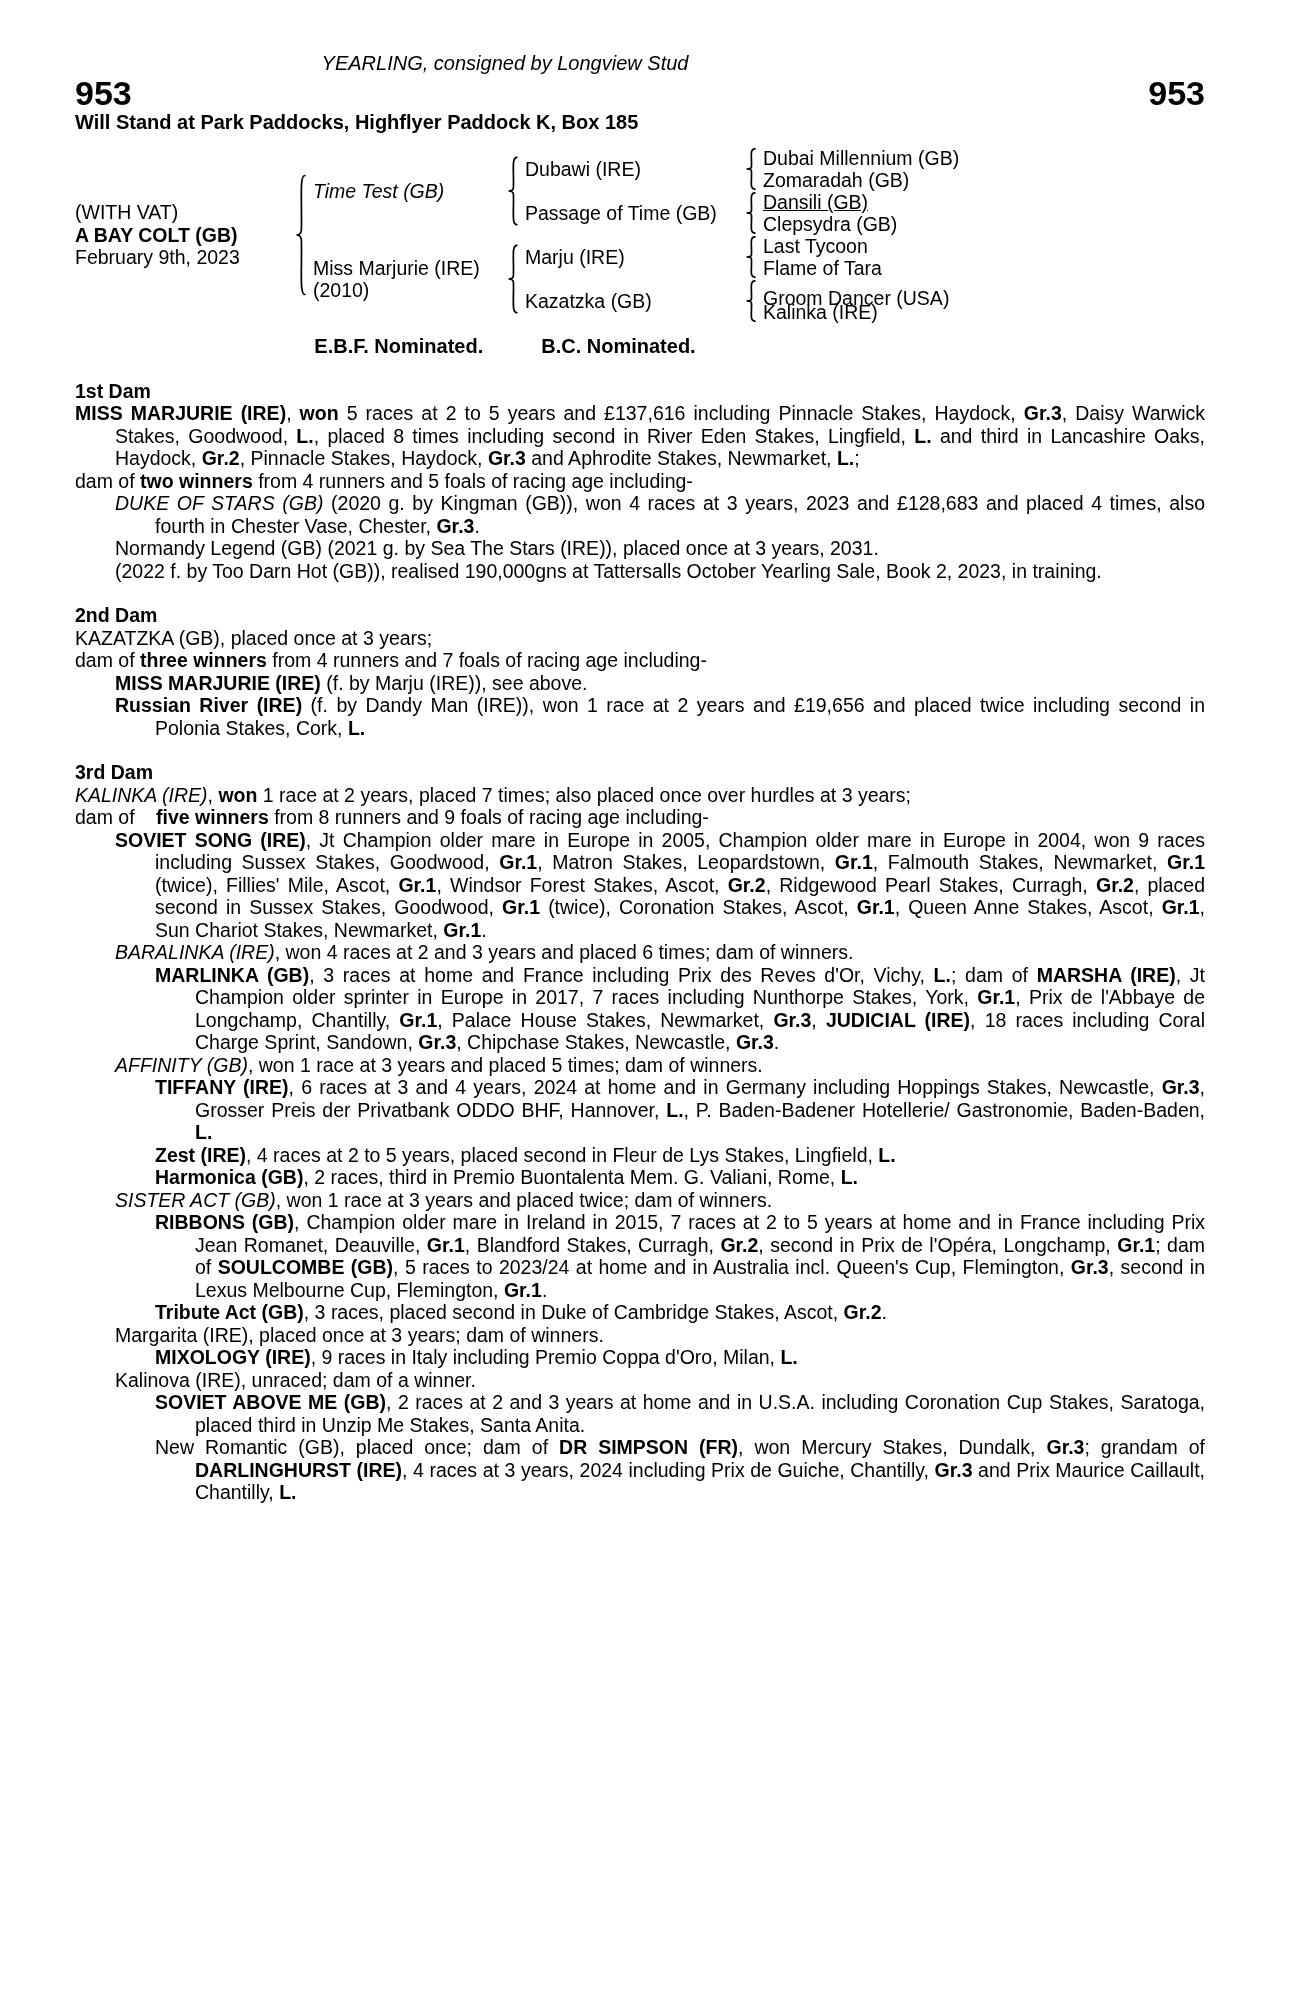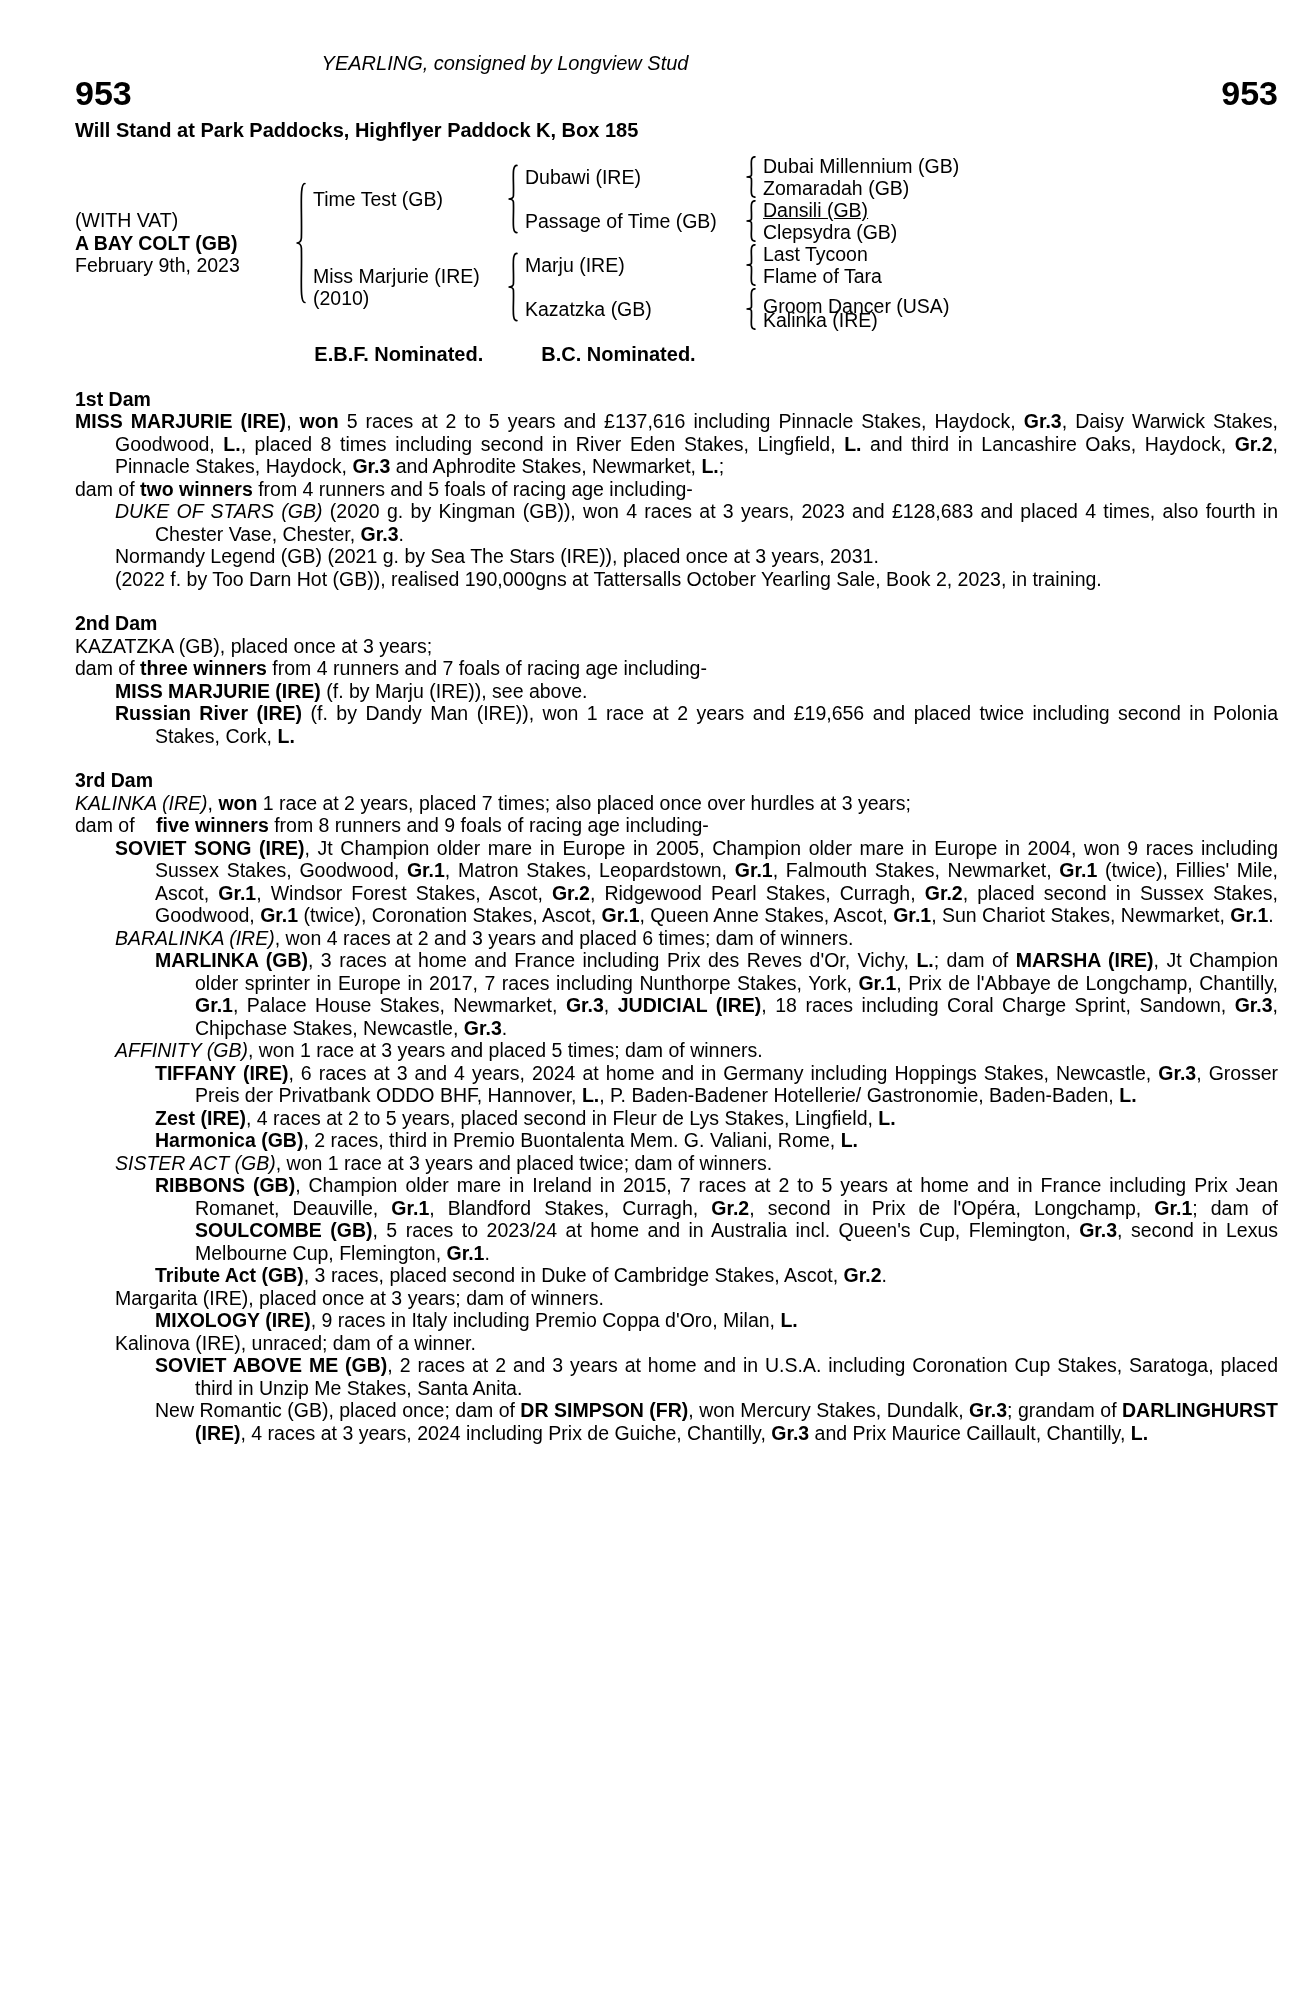--- a/index.html
+++ b/index.html
@@ -4,21 +4,21 @@
 <style>
   html, body { margin: 0; padding: 0; background: #ffffff; }
   body {
     width: 1315px; height: 2000px;
     color: #000;
     font-family: "Liberation Sans", sans-serif;
     font-size: 19.5px;
     line-height: 22.5px;
     overflow: hidden;
   }
-  .page { padding: 52px 37px 0 75px; }
+  .page { padding: 52px 110px 0 75px; }
 
   .consign {
     width: 860px;
     text-align: center;
     font-style: italic;
     font-size: 20px;
   }
   .lot-row {
     display: flex;
     justify-content: space-between;
@@ -26,21 +26,21 @@
     margin-top: 0px;
   }
   .lot {
     font-weight: bold;
     font-size: 34px;
     line-height: 36px;
   }
   .stand {
     font-weight: bold;
     font-size: 20px;
-    margin-top: 8px;
+    margin-top: 0;
   }
 
   
   .ped {
     margin-top: 14px;
     display: grid;
     grid-template-columns: 212px 26px 186px 26px 212px 26px 1fr;
     grid-auto-rows: 22px;
     font-size: 19.5px;
   }
@@ -95,21 +95,21 @@
       <div class="bold">A BAY COLT (GB)</div>
       <div>February 9th, 2023</div>
     </div>
 
     <div class="cell brace-cell" style="grid-column:2; grid-row:1/9;">
       <svg class="brace-svg" style="height:124px;" viewBox="0 0 20 100" preserveAspectRatio="none">
         <path d="M17 2 C9 2 13 22 12 46 C11.5 49 8 50 5 50 C8 50 11.5 51 12 54 C13 78 9 98 17 98" fill="none" stroke="#000" stroke-width="1.7" vector-effect="non-scaling-stroke" stroke-linecap="round"></path>
       </svg>
     </div>
 
-    <div class="cell" style="grid-column:3; grid-row:1/5;">Time Test (GB)</div>
+    <div class="cell" style="grid-column:3; grid-row:1/5;font-style:italic;">Time Test (GB)</div>
     <div class="cell colv" style="grid-column:3; grid-row:5/9;">
       <div>Miss Marjurie (IRE)</div>
       <div>(2010)</div>
     </div>
 
     <div class="cell brace-cell" style="grid-column:4; grid-row:1/5;">
       <svg class="brace-svg" style="height:70px;" viewBox="0 0 20 100" preserveAspectRatio="none">
         <path d="M17 2 C9 2 13 22 12 46 C11.5 49 8 50 5 50 C8 50 11.5 51 12 54 C13 78 9 98 17 98" fill="none" stroke="#000" stroke-width="1.7" vector-effect="non-scaling-stroke" stroke-linecap="round"></path>
       </svg>
     </div>

